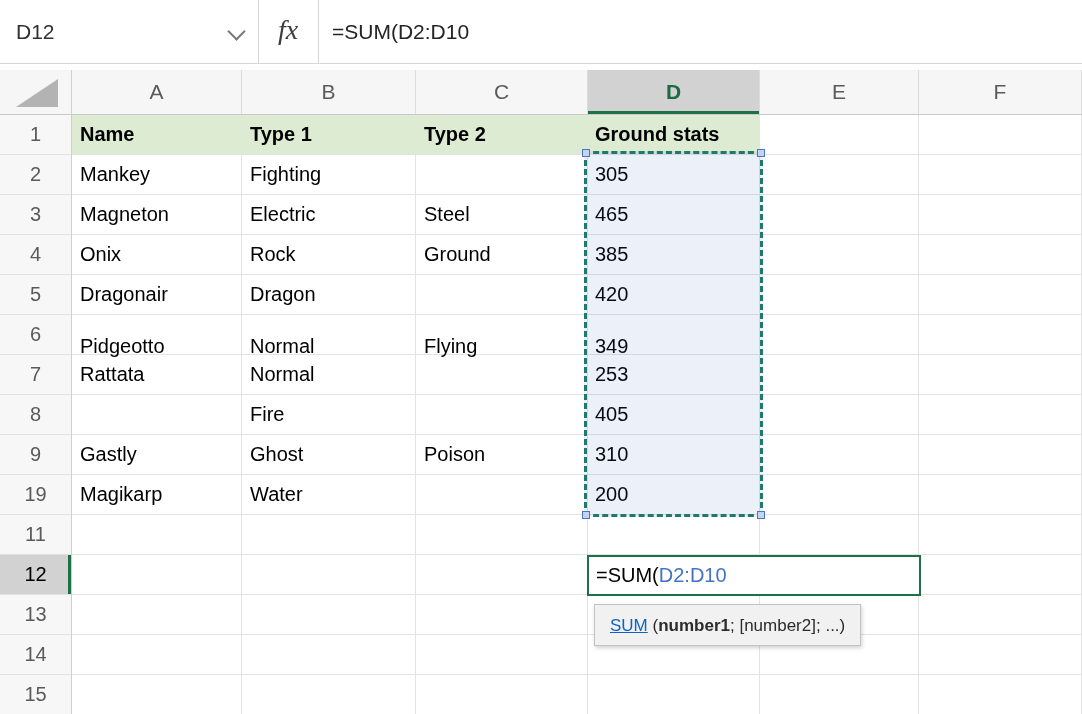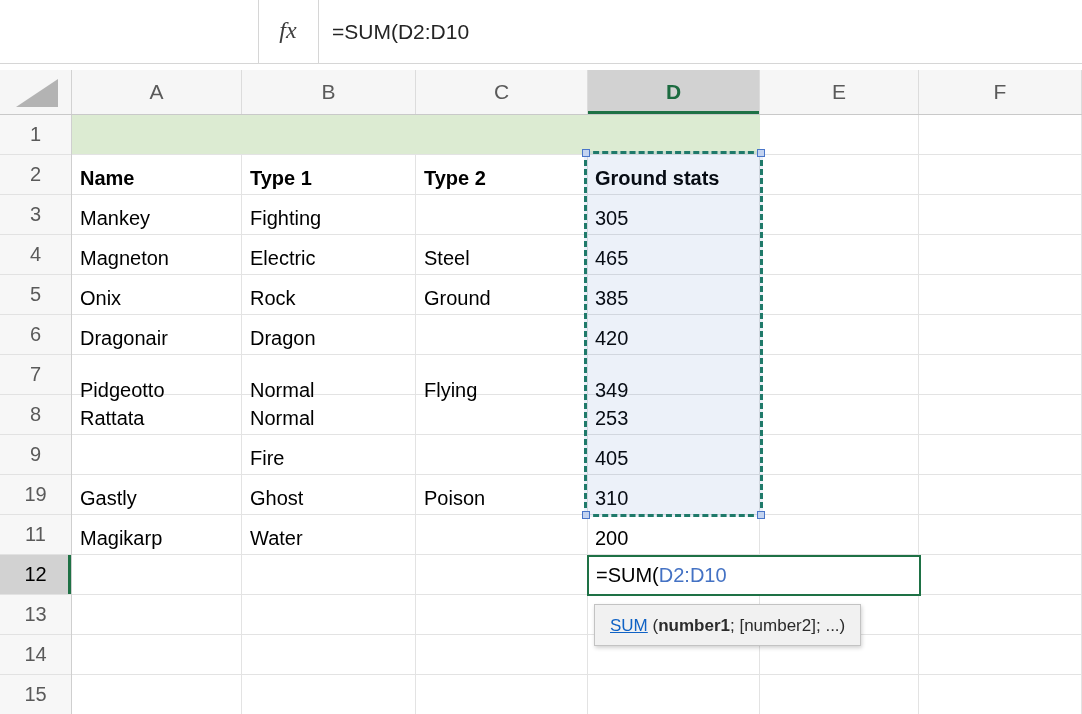--- a/index.html
+++ b/index.html
@@ -11,21 +11,21 @@
           border-bottom:1px solid #d6d6d6;}
   .namebox{position:absolute;left:0;top:0;width:258px;height:63px;}
   .namebox-text{position:absolute;left:16px;top:0;line-height:63px;font-size:21px;color:#303030;}
   .chevron{position:absolute;left:230px;top:25px;width:11px;height:11px;
            border-right:2px solid #7a7a7a;border-bottom:2px solid #7a7a7a;
            transform:rotate(45deg);}
   .vsep{position:absolute;top:0;height:63px;width:1px;background:#d6d6d6;}
   .vsep.s1{left:258px}.vsep.s2{left:318px}
   .fxbtn{position:absolute;left:258px;top:0;width:60px;height:63px;text-align:center;
          line-height:60px;font-family:"Liberation Serif","DejaVu Serif",serif;
-         font-style:italic;font-size:24px;color:#3d3d3d;cursor:pointer;}
+         font-style:italic;font-size:28px;color:#3d3d3d;cursor:pointer;}
   .formula-input{position:absolute;left:332px;top:0;right:8px;line-height:63px;
                  font-size:21px;color:#242424;white-space:nowrap;overflow:hidden;}
 
   
   .colheaders{position:absolute;left:0;top:70px;width:1082px;height:45px;background:#f6f6f6;
               border-bottom:1px solid #c9c9c9;box-sizing:border-box;}
   .corner{position:absolute;left:0;top:0;width:72px;height:44px;border-right:1px solid #d2d2d2;
           box-sizing:border-box;background:#f6f6f6;}
   .corner-tri{position:absolute;left:16px;top:9px;width:42px;height:28px;background:#b3b3b3;
               clip-path:polygon(100% 0,100% 100%,0 100%);}
@@ -50,21 +50,21 @@
     background-image:
       repeating-linear-gradient(to bottom,transparent 0,transparent 39px,#e3e3e3 39px,#e3e3e3 40px),
       linear-gradient(#e3e3e3,#e3e3e3),linear-gradient(#e3e3e3,#e3e3e3),
       linear-gradient(#e3e3e3,#e3e3e3),linear-gradient(#e3e3e3,#e3e3e3),
       linear-gradient(#e3e3e3,#e3e3e3),linear-gradient(#e3e3e3,#e3e3e3);
     background-repeat:repeat,no-repeat,no-repeat,no-repeat,no-repeat,no-repeat,no-repeat;
     background-size:auto,1px 100%,1px 100%,1px 100%,1px 100%,1px 100%,1px 100%;
     background-position:0 0,169px 0,343px 0,515px 0,687px 0,846px 0,1009px 0;}
   .greenrow{position:absolute;left:0;top:0;width:688px;height:39px;background:#dcebd2;z-index:1;}
   .cell{position:absolute;height:40px;line-height:39px;font-size:20px;color:#000;
-        white-space:nowrap;z-index:2;margin-top:44px;}
+        white-space:nowrap;z-index:2;}
   .cell.hdr{font-weight:700;}
   .cA{left:8px}.cB{left:178px}.cC{left:352px}.cD{left:523px}
   .r1{top:0}.r2{top:40px}.r3{top:80px}.r4{top:120px}.r5{top:160px}.r6{top:212px}
   .r7{top:240px}.r8{top:280px}.r9{top:320px}.r10{top:360px}
 
   
   .sel-range{position:absolute;left:512px;top:36px;width:179px;height:366px;box-sizing:border-box;
              border:3px dashed #1f7a6a;background:rgba(68,114,196,0.10);z-index:3;}
   .handle{position:absolute;width:8px;height:8px;background:#c3d3f0;border:1px solid #4a76c9;
           box-sizing:border-box;}
@@ -83,20 +83,24 @@
            font-size:17px;color:#2b2b2b;white-space:nowrap;z-index:6;box-sizing:border-box;text-align:center;}
   .tooltip .fn{color:#0f62c5;text-decoration:underline;cursor:pointer;}
   .tooltip b{font-weight:700;}
 </style>
 </head>
 <body>
 
 <div id="app">
 
   <div class="topbar">
+    <div class="namebox">
+      <span class="namebox-text">D12</span>
+      <span class="chevron"></span>
+    </div>
     <div class="vsep s1"></div>
     <div class="fxbtn">fx</div>
     <div class="vsep s2"></div>
     <div class="formula-input">=SUM(D2:D10</div>
   </div>
 
   <div class="colheaders">
     <div class="corner">
       <div class="corner-tri"></div>
     </div>

